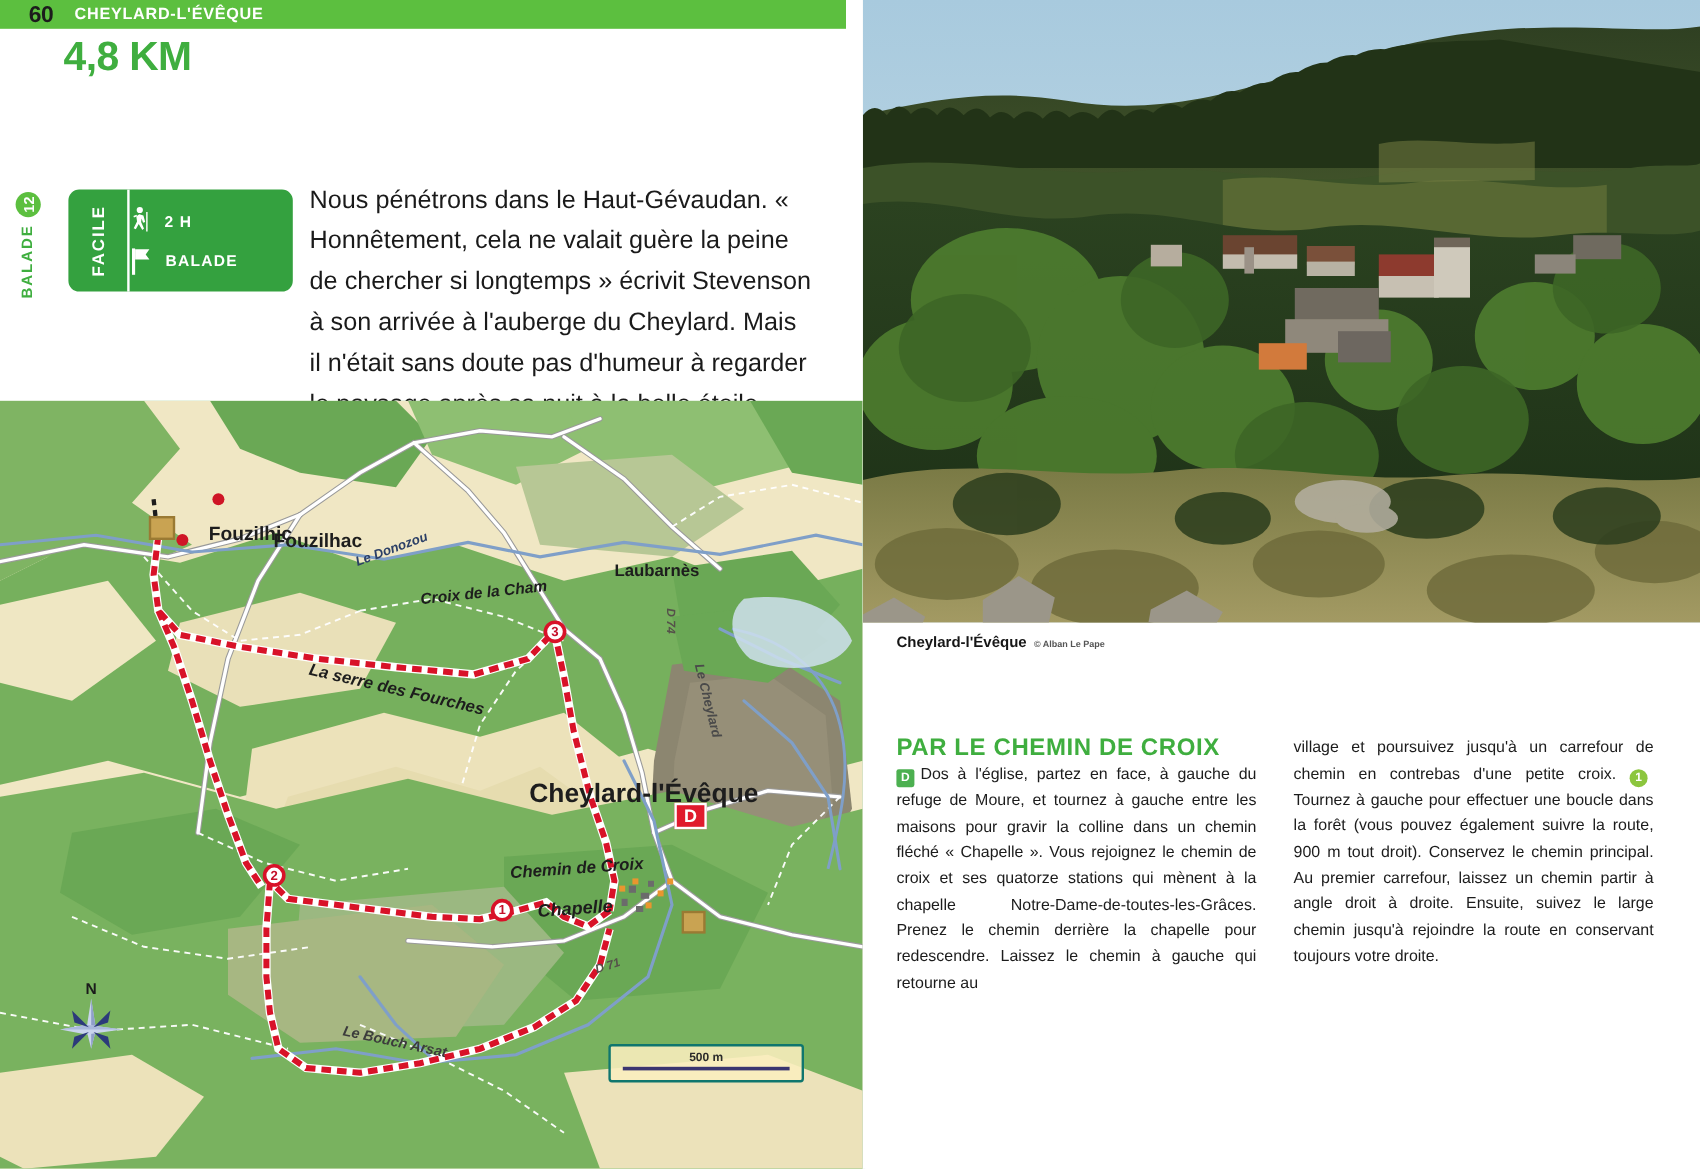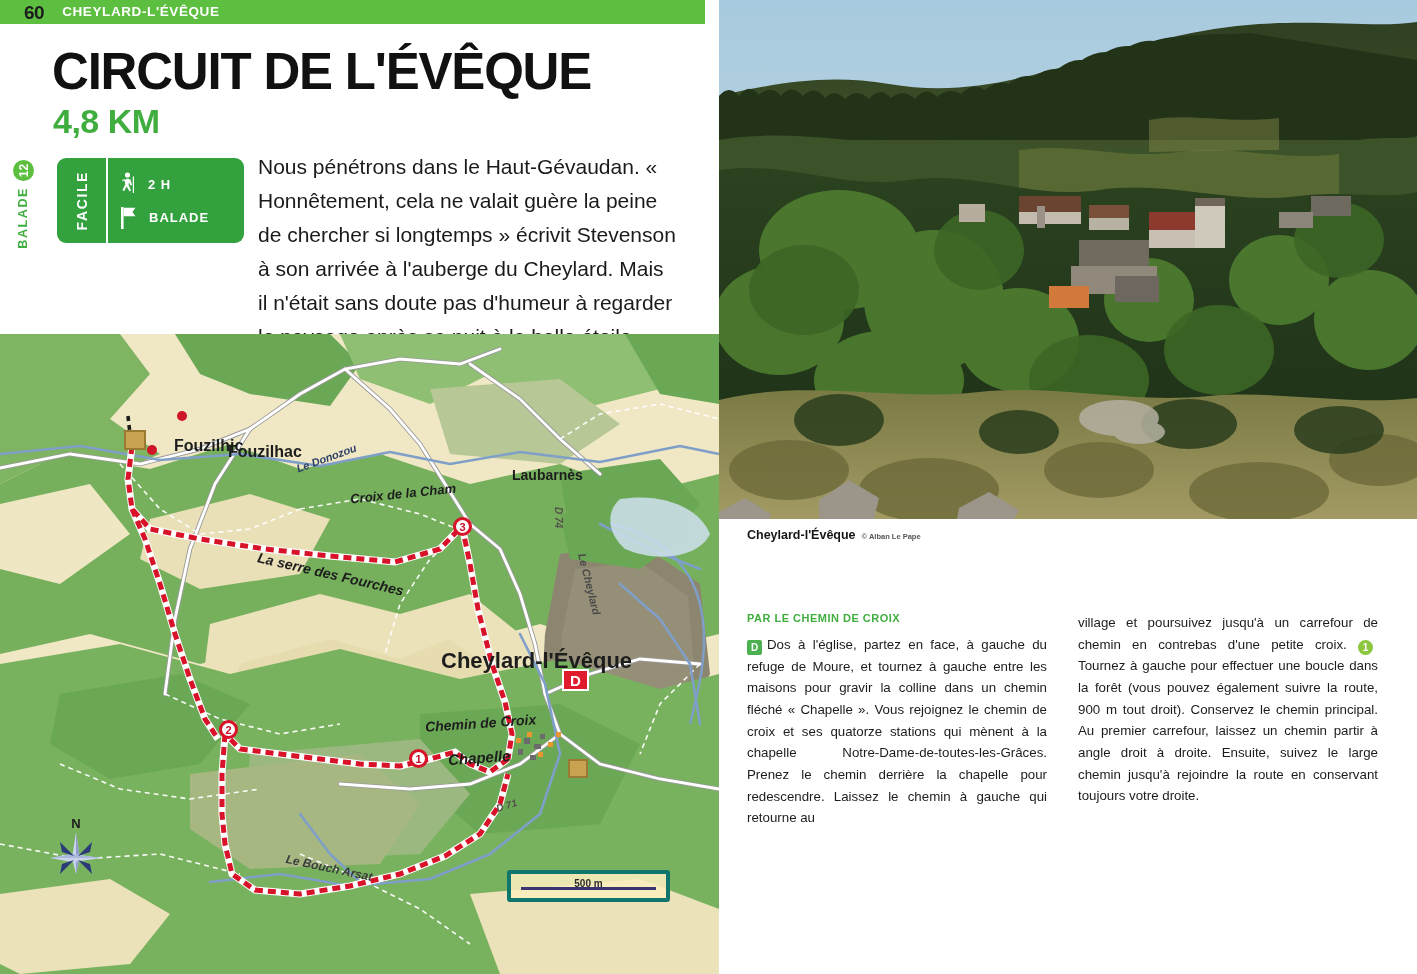--- a/index.html
+++ b/index.html
@@ -100,21 +100,21 @@
     border-right: 2px solid #ffffff;
   }
   #badge-difficulty {
     color: #ffffff; font-weight: bold; font-size: 14px;
     letter-spacing: 1.6px;
     writing-mode: vertical-rl; transform: rotate(180deg);
     white-space: nowrap;
   }
   #badge-right {
     flex: 1; display: flex; flex-direction: column;
-    justify-content: center; gap: 9px; padding-left: 11px;
+    justify-content: center; gap: 9px; 
   }
   .badge-row { display: flex; align-items: center; gap: 10px; }
   .badge-row-text {
     color: #ffffff; font-weight: bold; font-size: 13px; letter-spacing: 1px;
   }
   .hiker-icon { width: 19px; height: 25px; }
   .flag-icon { width: 20px; height: 24px; }
 
   
   #intro-text {
@@ -154,21 +154,21 @@
     background: #e01b2d; color: #ffffff;
     font-weight: bold; font-size: 15px;
     width: 27px; height: 22px;
     display: flex; align-items: center; justify-content: center;
     border: 2px solid #ffffff;
   }
   #scalebox {
     position: absolute; left: 507px; top: 870px;
     width: 163px; height: 32px;
     background: rgba(251,238,190,0.88);
-    border: 4px solid #0f766e;
+    border: 2px solid #0f766e;
     border-radius: 3px;
   }
   #scalebox .sc-text {
     position: absolute; left: 0; right: 0; top: 4px;
     text-align: center; font-size: 10px; color: #2b2b2b; font-weight: bold;
   }
   #scalebox .sc-line {
     position: absolute; left: 10px; right: 10px; bottom: 8px;
     height: 3px; background: #3a3570;
   }
@@ -197,21 +197,21 @@
   }
   #caption-title {
     color: #161616; font-weight: bold; font-size: 12.5px;
   }
   #caption-credit {
     color: #555555; font-size: 7.5px; font-weight: bold;
   }
 
   #section-title {
     position: absolute; left: 28px; top: 612px;
-    color: #3fae3f; font-weight: bold; font-size: 11px; letter-spacing: 0.5px;
+    color: #3fae3f; font-weight: bold; font-size: 20px; letter-spacing: 0.5px;
   }
   .body-col {
     position: absolute;
     width: 300px;
     color: #1c1c1c;
     font-size: 13.3px;
     line-height: 1.63;
     text-align: justify;
   }
   #col-left  { left: 28px;  top: 634px; }
@@ -235,21 +235,20 @@
 <div id="page">
 
   <div id="left-page">
 
     <div id="top-band">
       <span id="page-number">60</span>
       <span id="band-title">CHEYLARD-L'ÉVÊQUE</span>
     </div>
 
     <div id="headline-wrap">
-      <div id="walk-title">CIRCUIT DE L'ÉVÊQUE</div>
       <div id="walk-distance">4,8 KM</div>
     </div>
 
     <div id="balade-rail">
       <div id="balade-num">12</div>
       <div id="balade-label">BALADE</div>
     </div>
 
     <div id="info-badge">
       <div id="badge-left">

